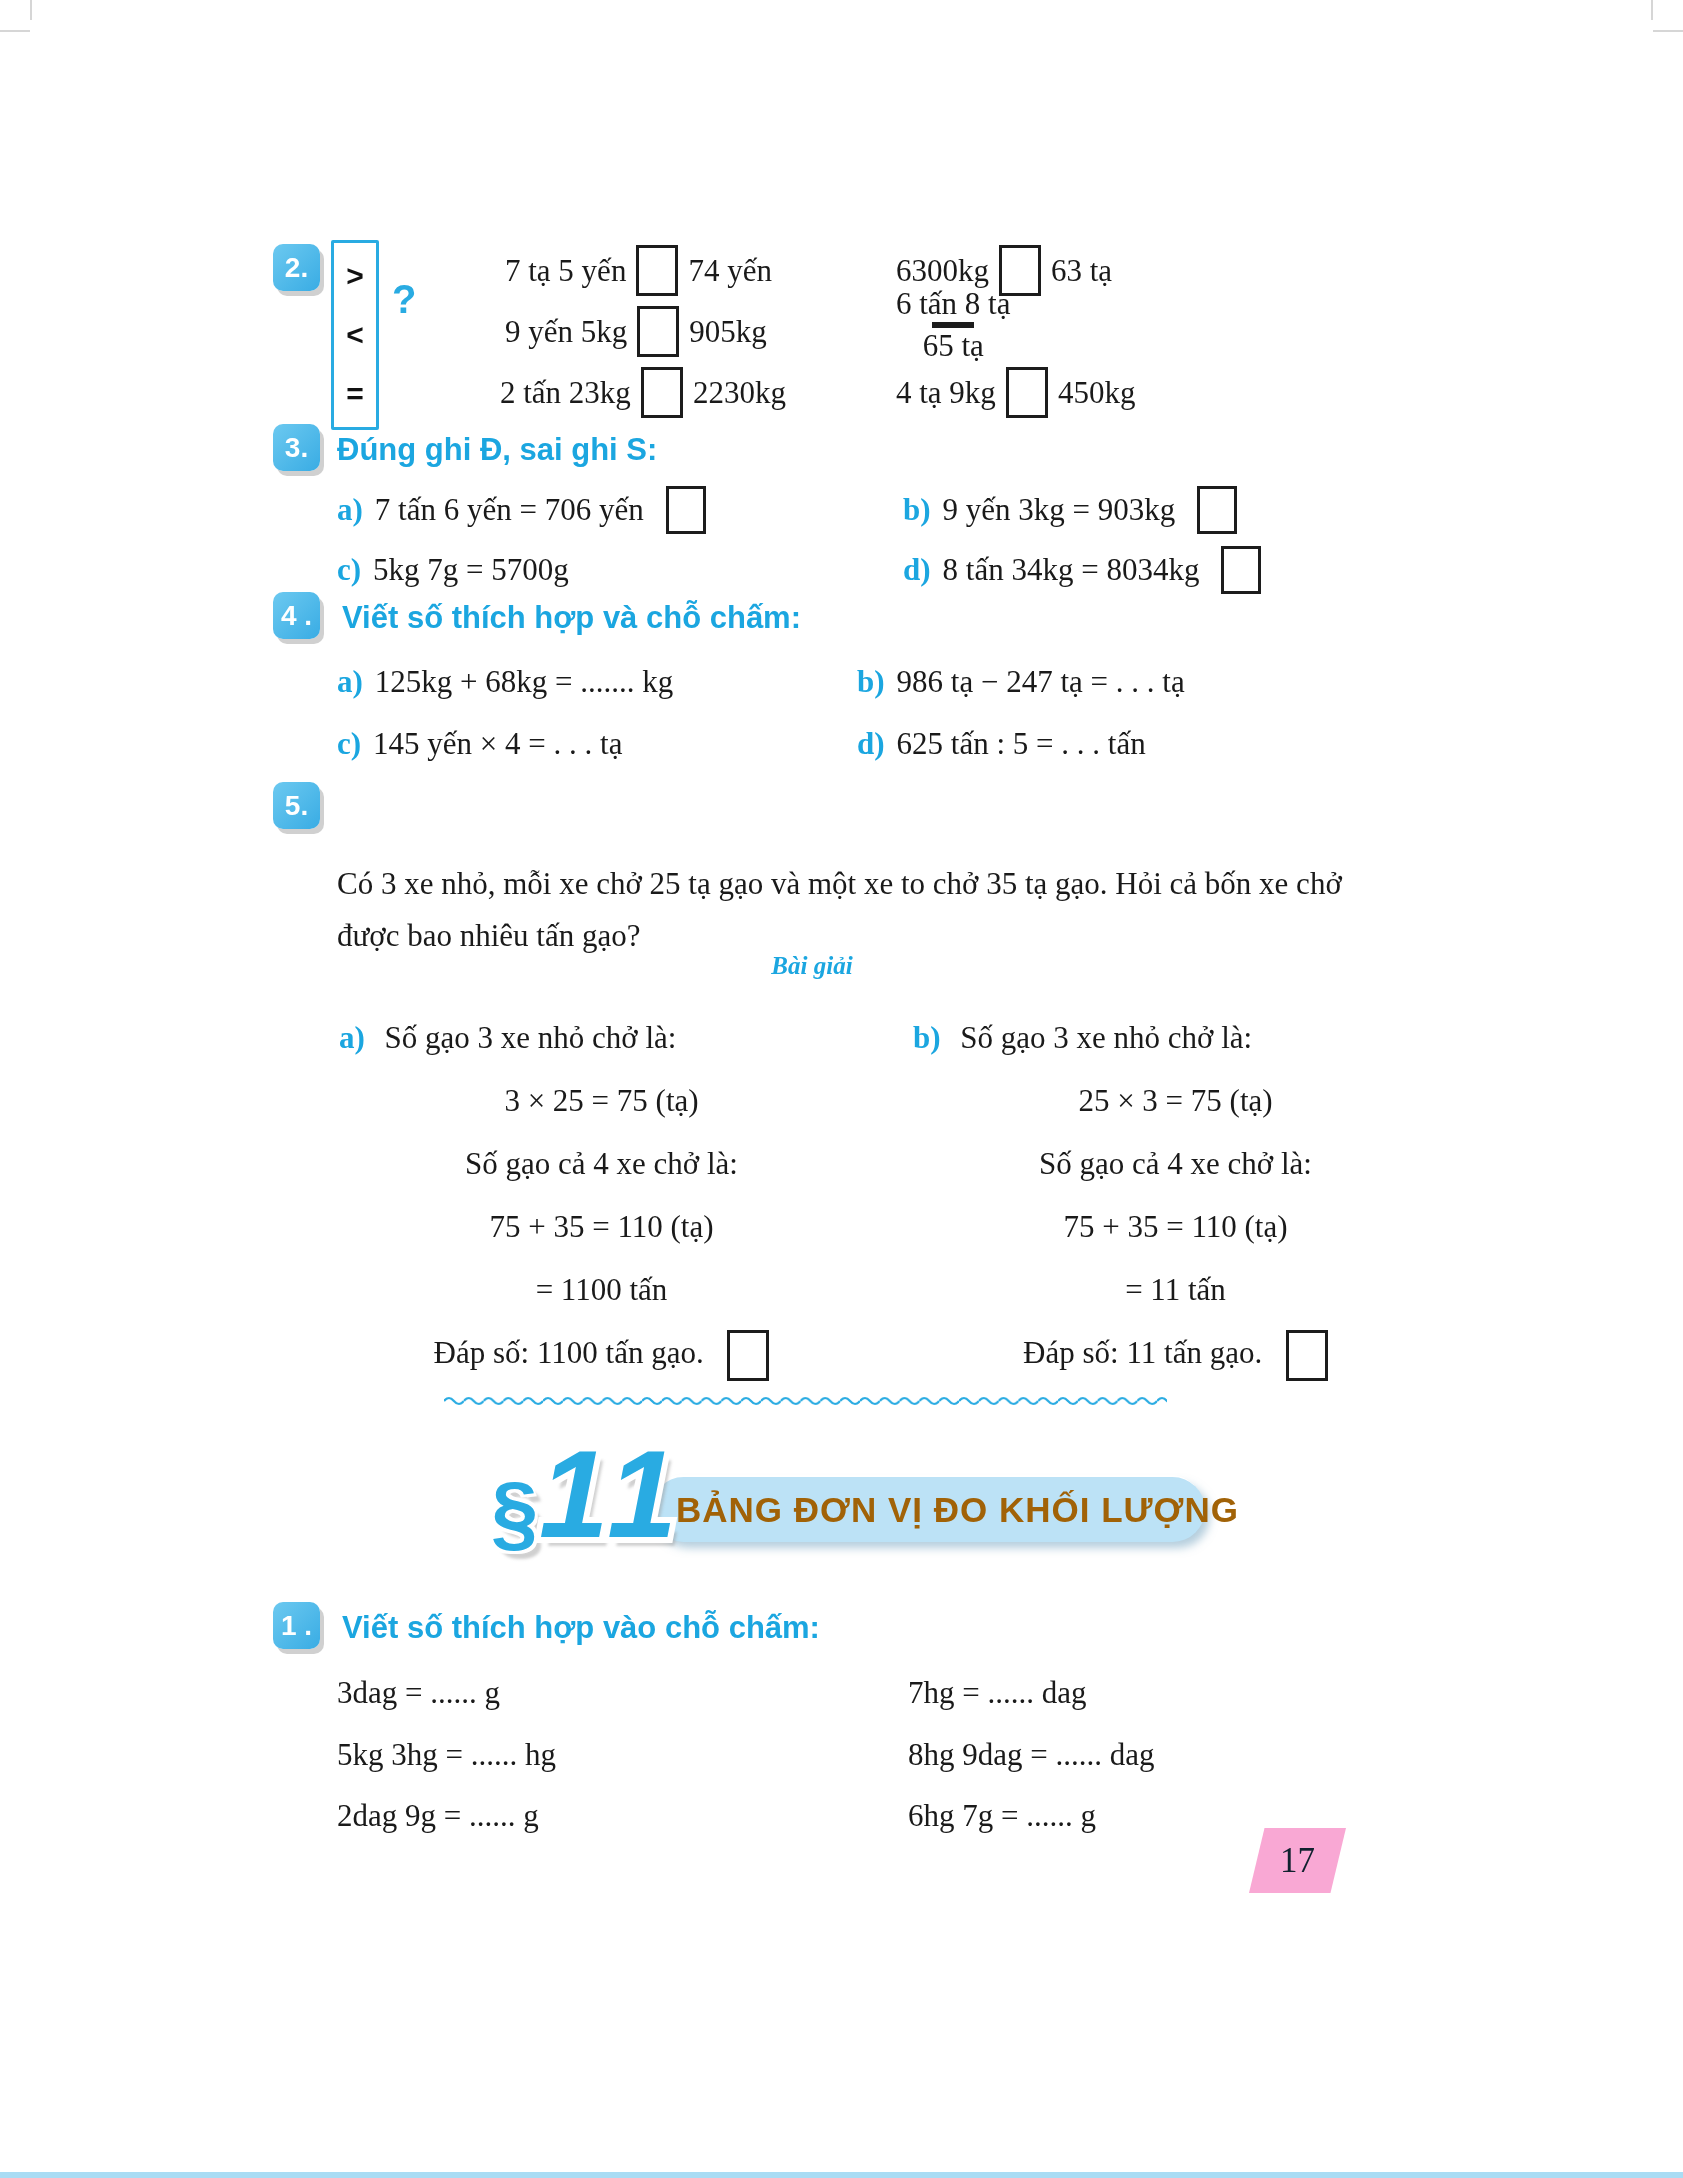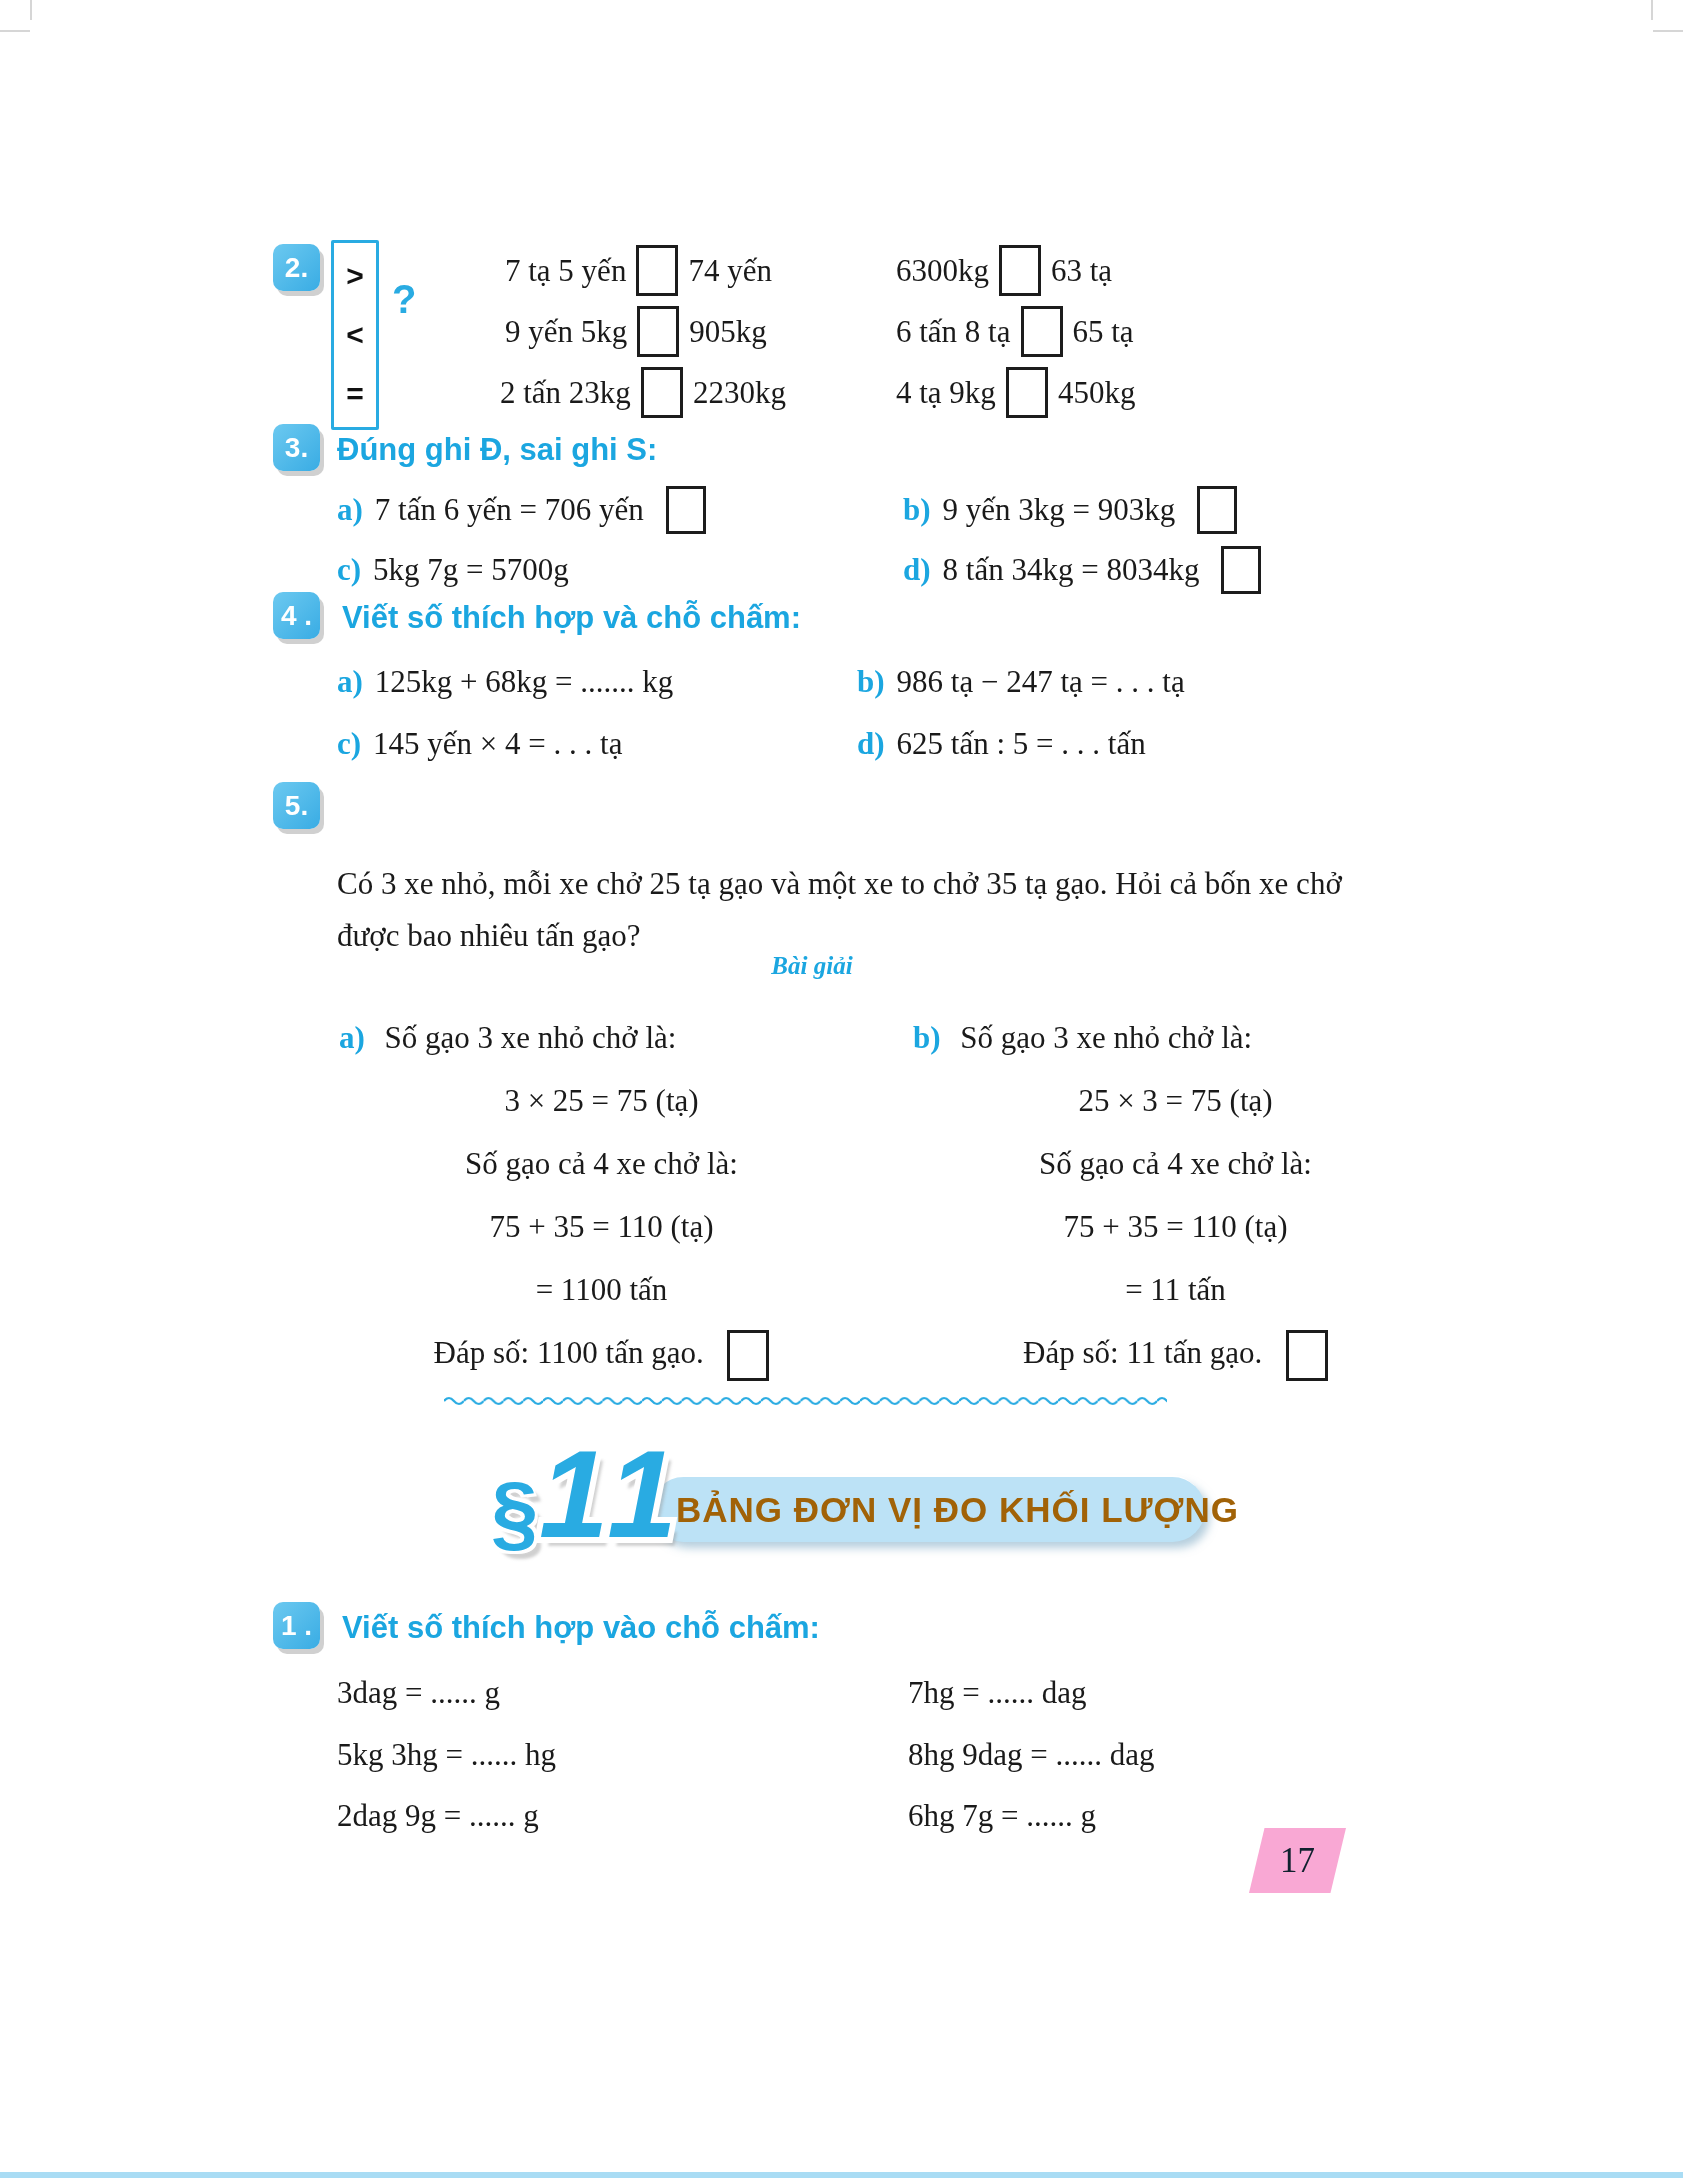--- a/index.html
+++ b/index.html
@@ -133,21 +133,21 @@
     <span>6300kg</span>
     <span class="abox"></span>
     <span>63 tạ</span>
   </div>
 
   <div class="cmp-pair body-text" style="left:505px;top:303px;">
     <span>9 yến 5kg</span>
     <span class="abox"></span>
     <span>905kg</span>
   </div>
-  <div class="cmp-pair body-text" style="left:896px;top:303px;">
+  <div class="cmp-pair body-text" style="left:896px;top:286px;flex-direction:column;">
     <span>6 tấn 8 tạ</span>
     <span class="abox"></span>
     <span>65 tạ</span>
   </div>
 
   <div class="cmp-pair body-text" style="left:500px;top:364px;">
     <span>2 tấn 23kg</span>
     <span class="abox"></span>
     <span>2230kg</span>
   </div>

